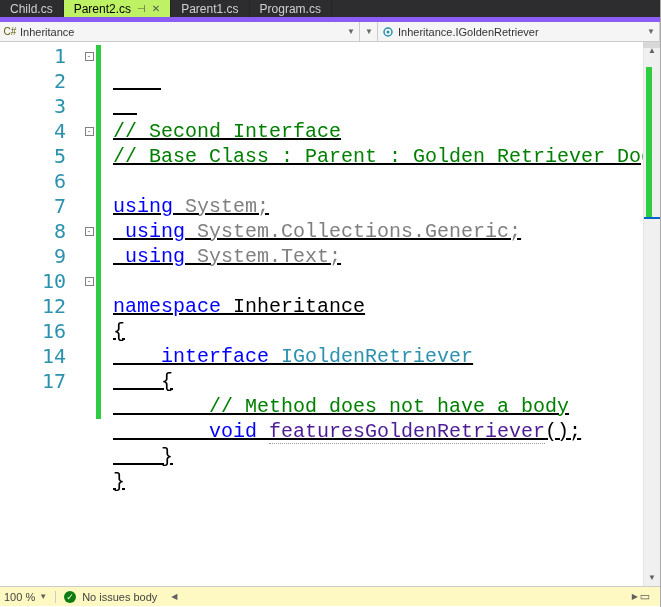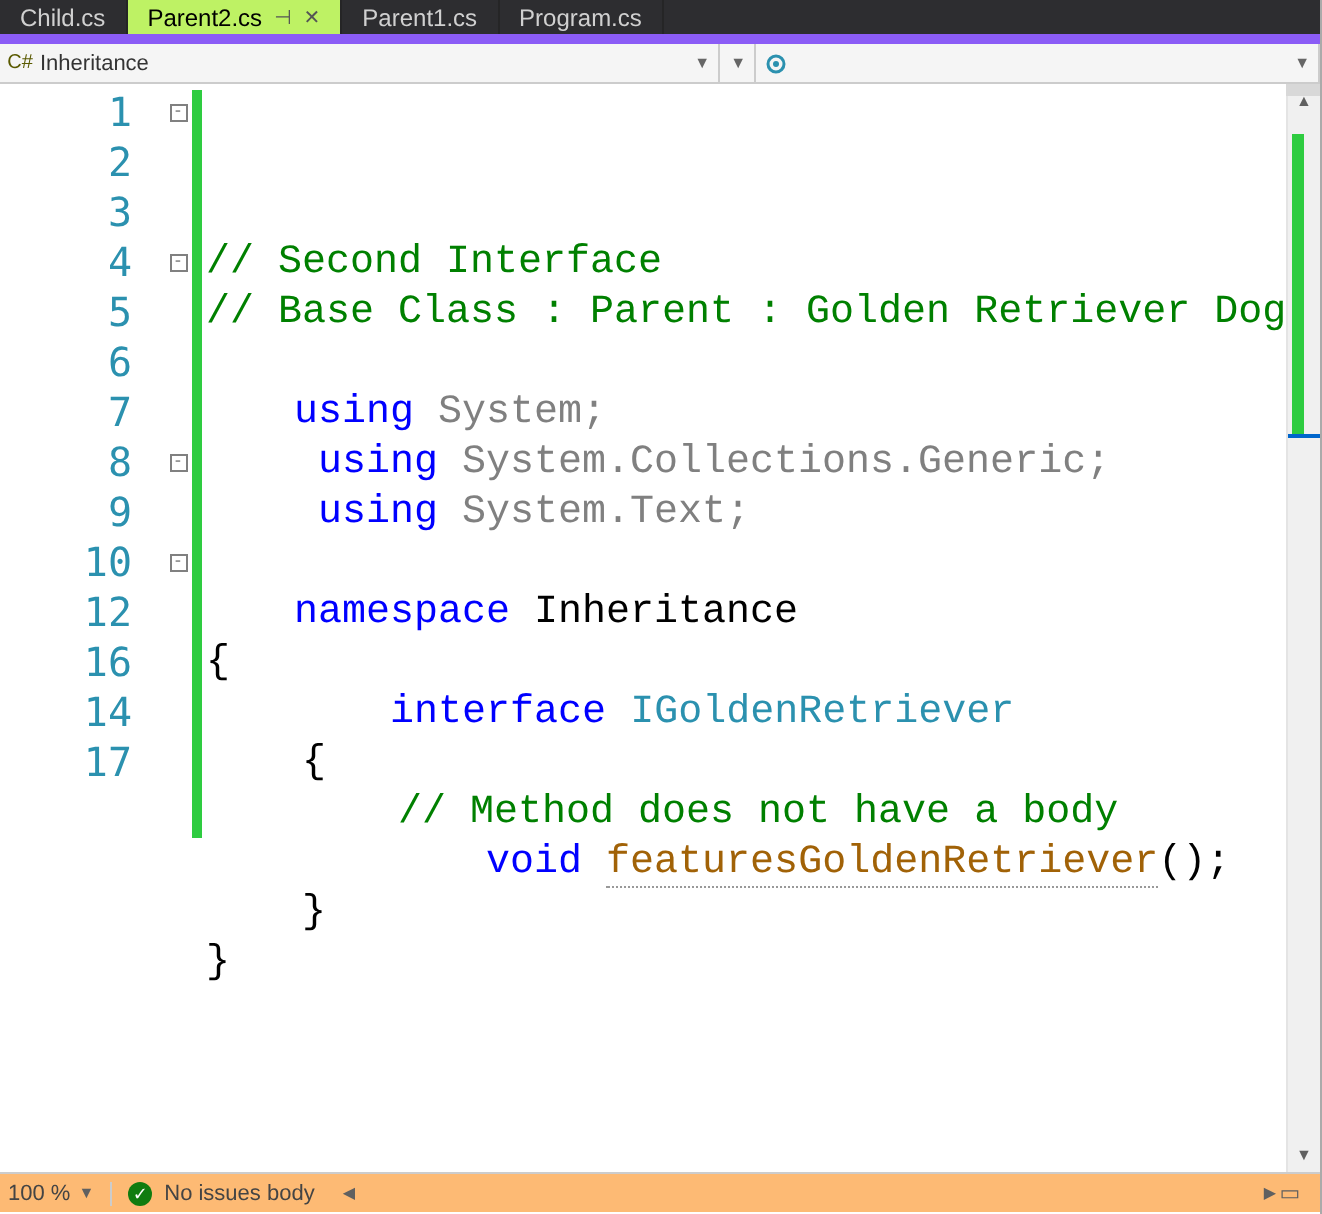--- a/index.html
+++ b/index.html
@@ -102,46 +102,47 @@
     margin-top: 3px;
     height: 374px;
   }
   .code {
     flex: 1;
     background: #ffffff;
     font-family: Consolas, "Courier New", monospace;
     font-size: 20px;
     line-height: 25px;
     padding-top: 2px;
-    padding-left: 2px;
+    padding-left: 12px;
     white-space: pre;
     color: #000000;
     overflow: hidden;
     position: relative;
+    text-decoration: underline;
   }
   .code .row { height: 25px; }
   .caret-line { position:absolute; left:0; right:0; height:25px; background:#fafafa; z-index:-1;}
   .c-comment { color: #008000; }
-  .c-keyword { color: #0000ff; margin-left: 44px; }
+  .c-keyword { color: #0000ff; }
   .c-type { color: #2b91af; }
   .c-text { color: #808080; }
-  .c-method { color: #a16207; border-bottom: 1px dotted #999; }
+  .c-method { color: #4c1d95; border-bottom: 1px dotted #999; }
   .scrollbar-v {
     width: 17px;
     background: #f0f0f0;
     border-left: 1px solid #e4e4e4;
     position: relative;
   }
   .sb-btn { height:17px; display:flex; align-items:center; justify-content:center; color:#606060; font-size:8px;}
   .sb-split { position:absolute; top:0; right:0; width:17px; height:6px; background:#d8d8d8;}
   .sb-marker-green { position:absolute; top:25px; width:6px; left:2px; background:#2ecc40;}
   .sb-caret { position:absolute; left:0; right:0; height:2px; background:#0066cc;}
   .statusbar {
     height: 20px;
-    background: #fdba74;
+    background: #fef9c3;
     border-top: 1px solid #cccccc;
     display: flex;
     align-items: center;
     font-size: 11px;
     color: #444;
     padding: 0 4px;
   }
   .zoom { display:flex; align-items:center; gap:4px; padding-right:8px; border-right:1px solid #ccc;}
   .issues { display:flex; align-items:center; gap:6px; padding:0 8px;}
   .check-icon { width:12px; height:12px; border-radius:50%; background:#107c10; display:flex; align-items:center; justify-content:center; color:#fff; font-size:9px;}
@@ -179,20 +180,21 @@
   <div class="navcell mid">
     <span class="drop-arrow">▼</span>
   </div>
   <div class="navcell right">
     <span class="iface-icon">
       <svg width="12" height="12">
           <circle cx="6" cy="6" r="4" fill="none" stroke="#2b91af" stroke-width="1.5"></circle>
           <circle cx="6" cy="6" r="1.5" fill="#2b91af"></circle>
         </svg>
     </span>
+    <span>Inheritance.IGoldenRetriever</span>
     <span class="drop-arrow">▼</span>
   </div>
 </div>
 
 <div class="editor-wrap">
   <div class="gutter" id="gutter">
       <div class="ln">1</div>
       <div class="ln">2</div>
       <div class="ln">3</div>
       <div class="ln">4</div>

